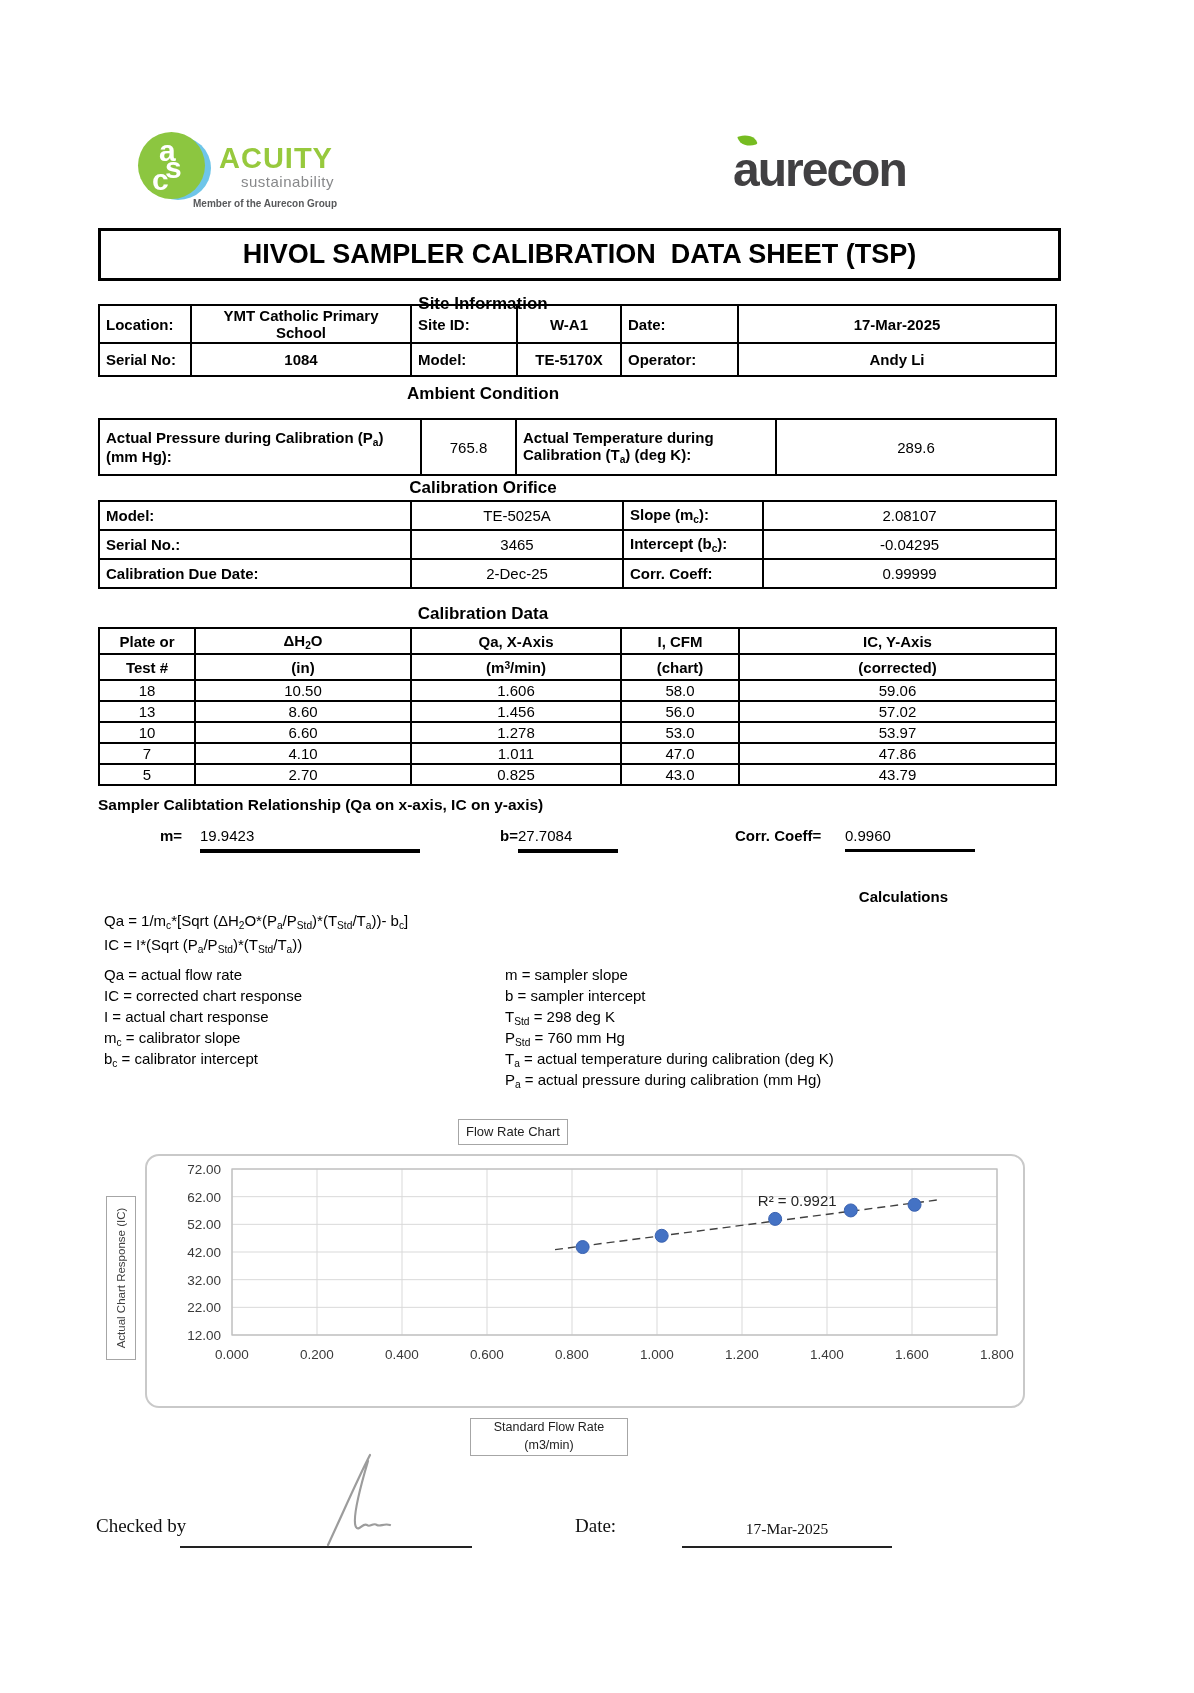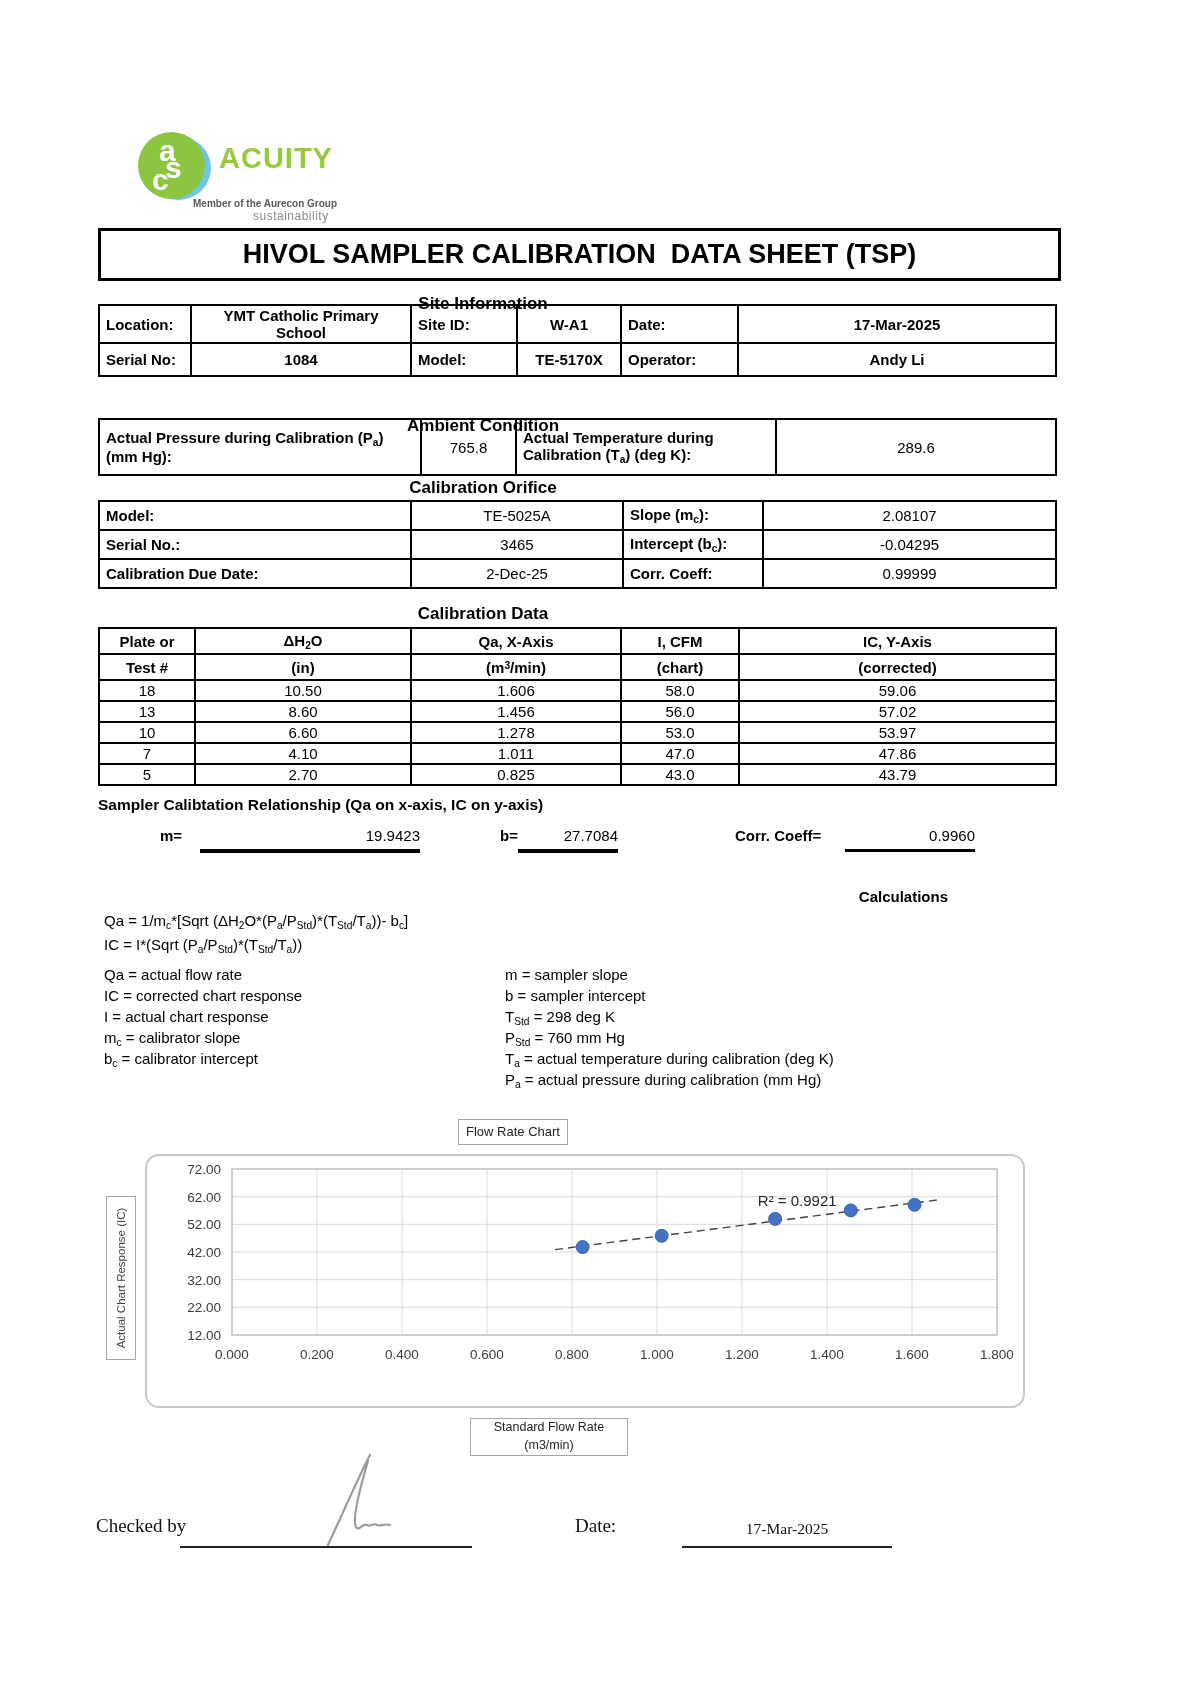--- a/index.html
+++ b/index.html
@@ -8,21 +8,21 @@
 
   
   .acuity-logo{position:absolute;left:135px;top:126px;width:215px;height:92px;}
   .acuity-blue{position:absolute;left:10px;top:10px;width:66px;height:64px;border-radius:50%;background:#6ec5e9;}
   .acuity-circle{position:absolute;left:3px;top:6px;width:67px;height:67px;border-radius:50%;background:#8cc640;}
   .acuity-circle span{position:absolute;color:#fff;font-weight:bold;line-height:1;}
   .m-a{left:21px;top:4px;font-size:30px;}
   .m-s{left:27px;top:21px;font-size:30px;}
   .m-c{left:14px;top:33px;font-size:30px;}
   .acuity-word{position:absolute;left:84px;top:16px;font-size:29px;font-weight:bold;color:#97c93d;letter-spacing:1px;}
-  .acuity-sub{position:absolute;left:118px;top:47px;font-size:12px;color:#87888a;letter-spacing:.5px;margin-top:36px;}
+  .acuity-sub{position:absolute;left:106px;top:47px;font-size:15px;color:#87888a;letter-spacing:.5px;}
   .acuity-tag{position:absolute;left:58px;top:72px;font-size:10px;font-weight:bold;color:#58595b;}
   .aurecon-logo{position:absolute;left:733px;top:134px;width:220px;height:70px;}
   .aurecon-leaf{position:absolute;left:6px;top:0px;width:17px;height:13px;background:#76bc21;
                 border-radius:0 90% 10% 90%;transform:rotate(-18deg);}
   .aurecon-word{position:absolute;left:0;top:8px;font-size:48px;font-weight:bold;color:#414042;letter-spacing:-2px;}
 
   
   .title-box{position:absolute;left:98px;top:228px;width:957px;height:47px;border:3px solid #000;
              text-align:center;line-height:47px;font-size:27px;font-weight:bold;white-space:pre;}
   .sec-head{position:absolute;left:98px;width:770px;text-align:center;font-weight:bold;font-size:17px;}
@@ -34,21 +34,21 @@
   td.lab{font-weight:bold;text-align:left;}
   td.val{text-align:center;}
   td.valb{text-align:center;font-weight:bold;}
   td.hdr{font-weight:bold;text-align:center;}
   sub{font-size:.68em;vertical-align:-0.25em;}
   sup{font-size:.68em;vertical-align:.35em;}
 
   
   .rel-label{position:absolute;left:98px;top:796px;font-size:15.5px;font-weight:bold;}
   .rel-item-label{position:absolute;font-size:15px;font-weight:bold;}
-  .rel-item-value{position:absolute;font-size:15px;text-align:right;}
+  .rel-item-value{position:absolute;font-size:15px;text-align:left;}
   .rel-underline{position:absolute;background:#000;}
 
   
   .formula{position:absolute;left:104px;font-size:15px;}
   .def-line{position:absolute;font-size:15px;}
 
   
   .chart-top-label{position:absolute;left:458px;top:1119px;width:108px;height:24px;border:1px solid #a6a6a6;
                    font-size:13px;text-align:center;line-height:24px;color:#222;}
   .chart-frame{position:absolute;left:145px;top:1154px;width:876px;height:250px;border:2px solid #c9c9c9;border-radius:14px;}
@@ -77,20 +77,24 @@
     <div class="acuity-circle">
       <span class="m-a">a</span>
       <span class="m-s">s</span>
       <span class="m-c">c</span>
     </div>
     <div class="acuity-word">ACUITY</div>
     <div class="acuity-sub">sustainability</div>
     <div class="acuity-tag">Member of the Aurecon Group</div>
   </div>
 
+  <div class="aurecon-logo">
+    <div class="aurecon-leaf"></div>
+    <div class="aurecon-word">aurecon</div>
+  </div>
 
   <div class="title-box">HIVOL SAMPLER CALIBRATION  DATA SHEET (TSP)</div>
 
   <div class="sec-head" style="top:294px;">Site Information</div>
   <table class="sheet" style="left:98px;top:304px;width:957px;">
     <colgroup>
         <col style="width:92px">
         <col style="width:220px">
         <col style="width:106px">
         <col style="width:104px">
@@ -110,21 +114,21 @@
       <td class="lab">Serial No:</td>
       <td class="valb">1084</td>
       <td class="lab">Model:</td>
       <td class="valb">TE-5170X</td>
       <td class="lab">Operator:</td>
       <td class="valb">Andy Li</td>
     </tr>
   </tbody>
     </table>
 
-  <div class="sec-head" style="top:416px;">Ambient Condition</div>
+  <div class="sec-head" style="top:384px;">Ambient Condition</div>
   <table class="sheet" style="left:98px;top:418px;width:957px;">
     <colgroup>
         <col style="width:322px">
         <col style="width:95px">
         <col style="width:260px">
         <col style="width:280px">
       </colgroup>
     <tbody>
         <tr style="height:56px;">
       <td class="lab">Actual Pressure during Calibration (P<sub>a</sub>) (mm Hg):</td>

